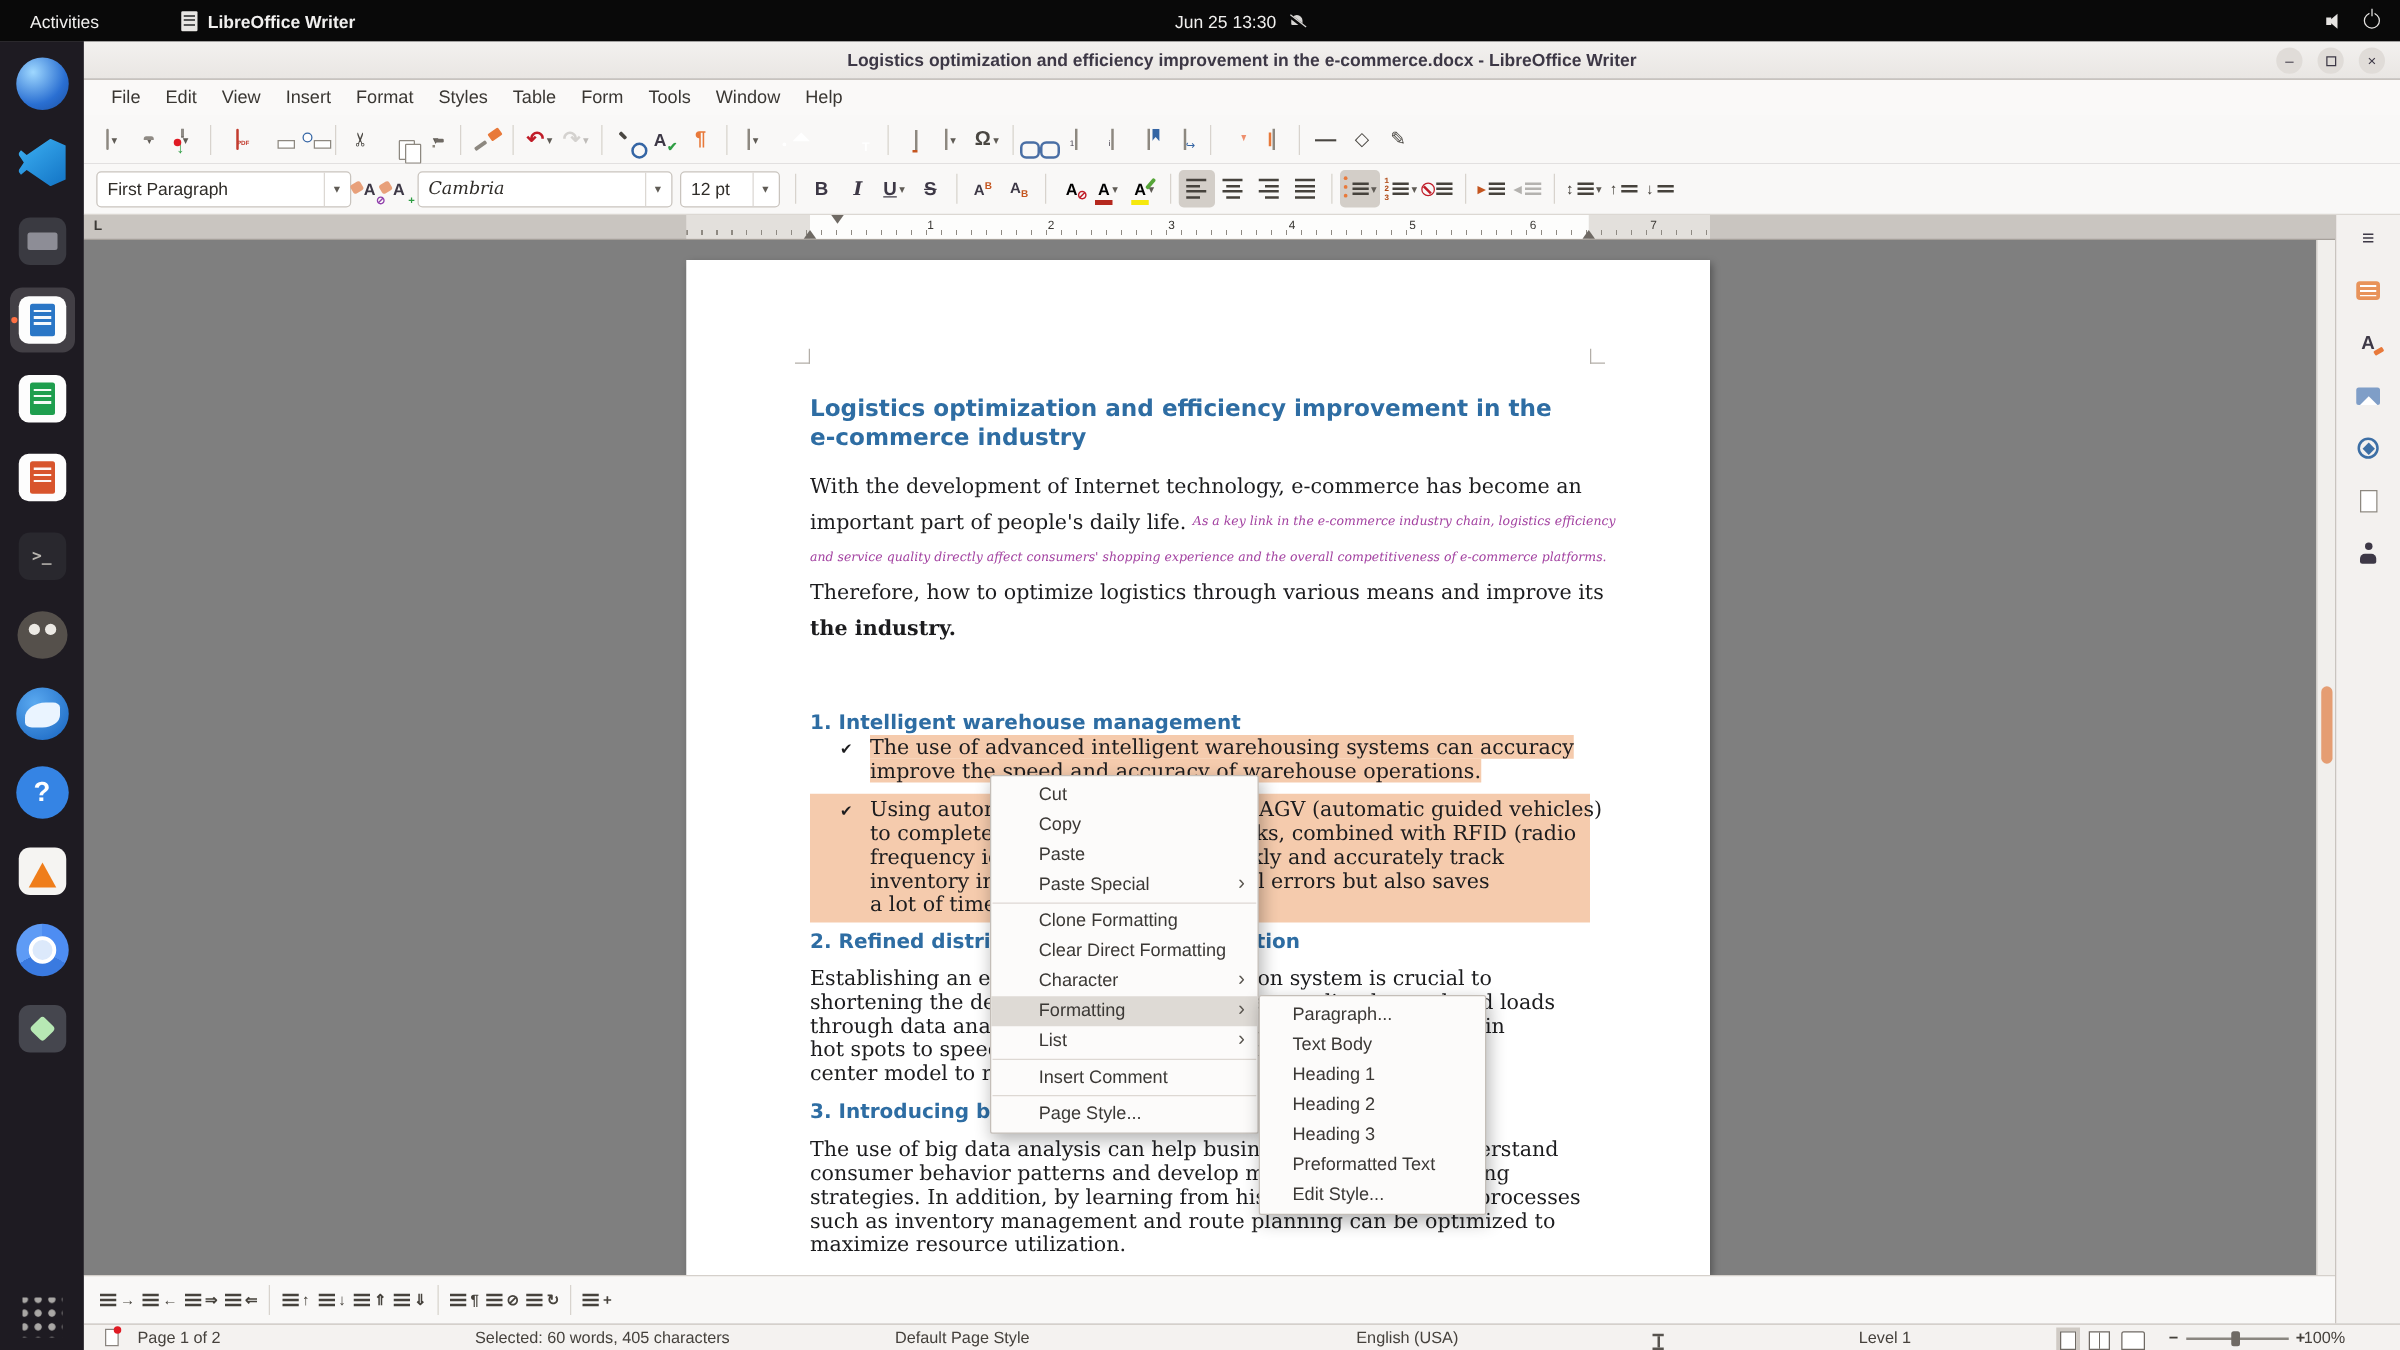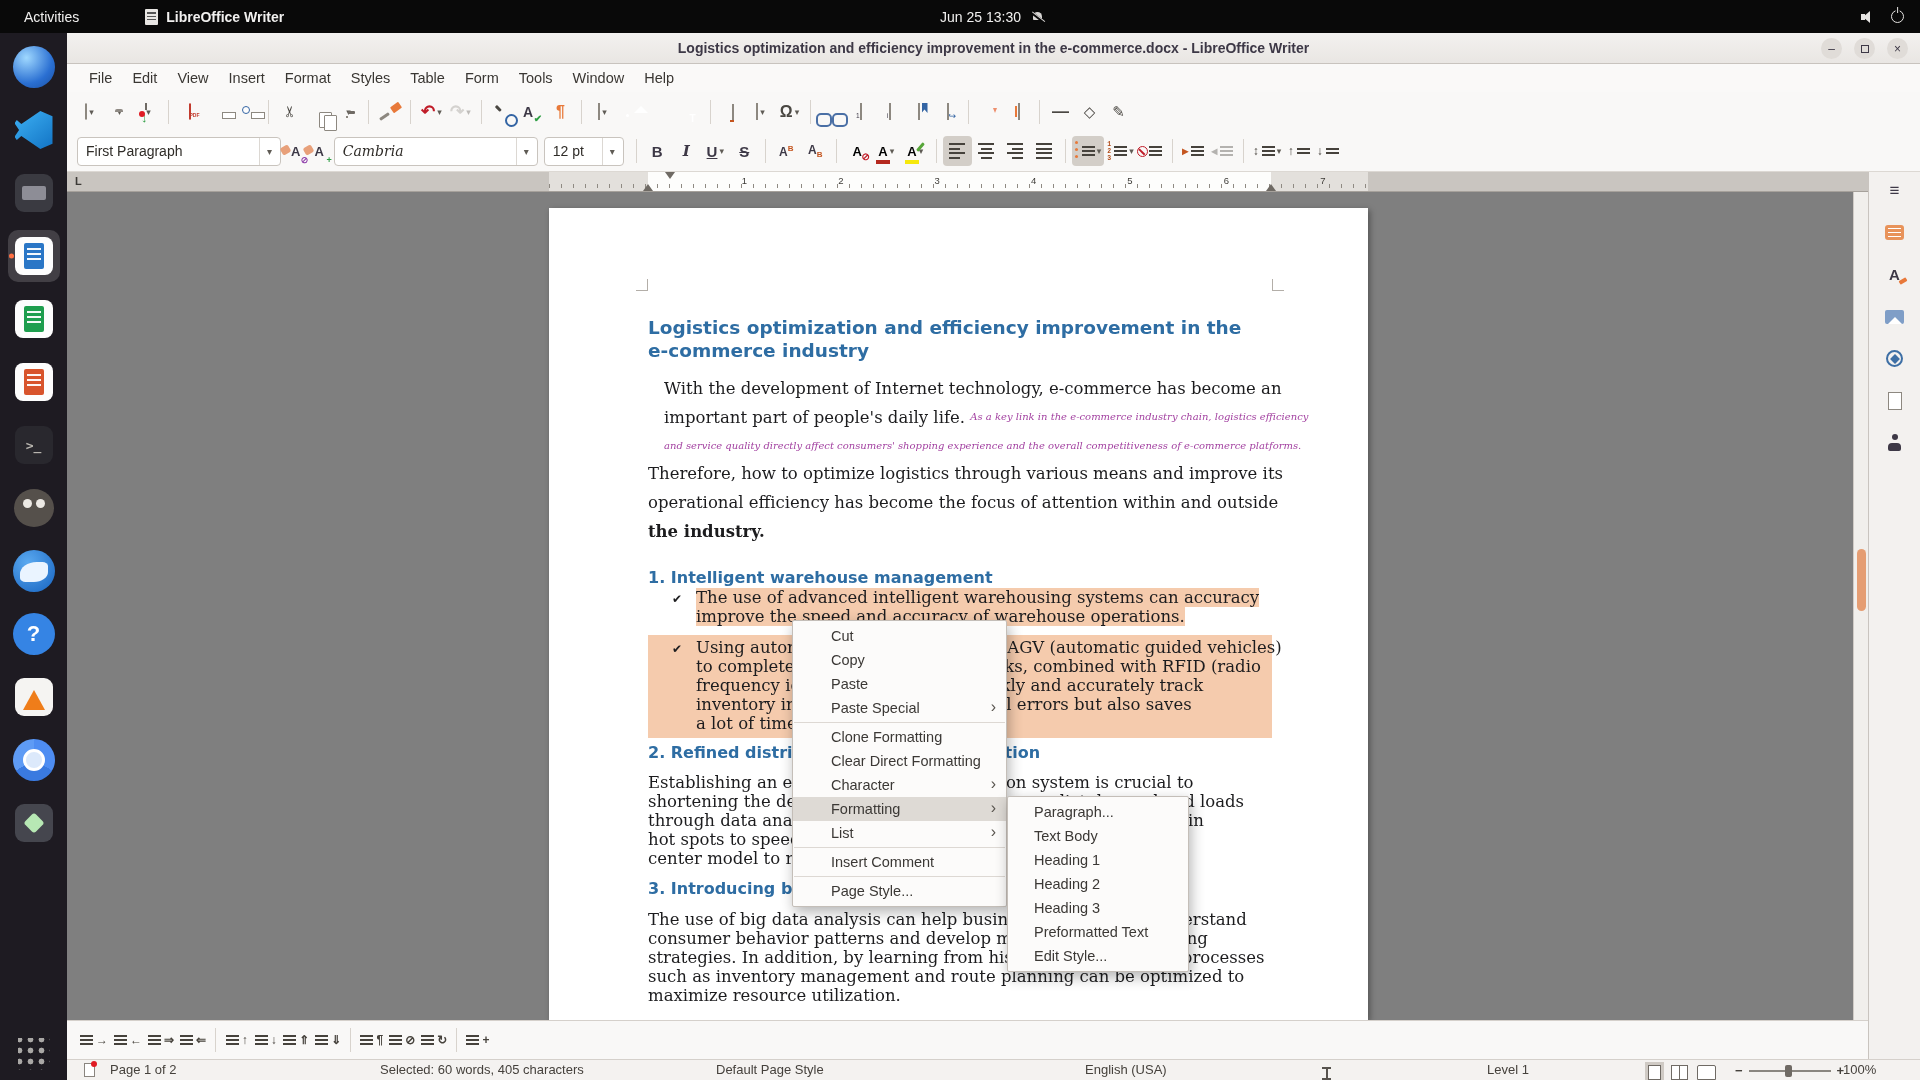--- a/index.html
+++ b/index.html
@@ -659,28 +659,27 @@
 </div>
 
 <div id="editarea">
   <div id="page">
     <span class="cmark l"></span>
     <span class="cmark r"></span>
   <div class="dblock t-title" style="top: 108px;">
         <div class="line" style="height: 23px; line-height: 23px;"><span>Logistics optimization and efficiency improvement in the</span></div>
         <div class="line" style="height: 23px; line-height: 23px;"><span>e-commerce industry</span></div>
       </div>
-      <div class="dblock t-body" style="top: 166px; margin-left: 16px;">
+      <div class="dblock t-body" style="top: 166px;">
         <div class="line" style="height: 29px; line-height: 29px;"><span>With the development of Internet technology, e-commerce has become an</span></div>
         <div class="line" style="height: 29px; line-height: 29px;"><span>important part of people's daily life. </span><span class="note">As a key link in the e-commerce industry chain, logistics efficiency</span></div>
         <div class="line" style="height: 29px; line-height: 29px;"><span class="note">and service quality directly affect consumers' shopping experience and the overall competitiveness of e-commerce platforms.</span></div>
       </div>
       <div class="dblock t-body" style="top: 251px;">
         <div class="line" style="height: 29px; line-height: 29px;"><span>Therefore, how to optimize logistics through various means and improve its</span></div>
-        <div class="line" style="height: 29px; line-height: 29px;"><span>operational efficiency has become the focus of attention within and outside</span></div>
         <div class="line" style="height: 29px; line-height: 29px; font-weight: bold;"><span>the industry.</span></div>
       </div>
       <div class="dblock t-h" style="top: 360px;">
         <div class="line" style="height: 20px; line-height: 20px;"><span>1. Intelligent warehouse management</span></div>
       </div>
       <div class="dblock t-body t-li" style="top: 380px;">
         <div class="line" style="height: 19px; line-height: 19px;"><span class="bmark">✔</span><span class="hlspan">The use of advanced intelligent warehousing systems can accuracy</span></div>
         <div class="line" style="height: 19px; line-height: 19px;"><span class="hlspan">improve the speed and accuracy of warehouse operations.</span></div>
       </div>
       <div class="blockhl" style="top: 427px; height: 103px;"></div>

